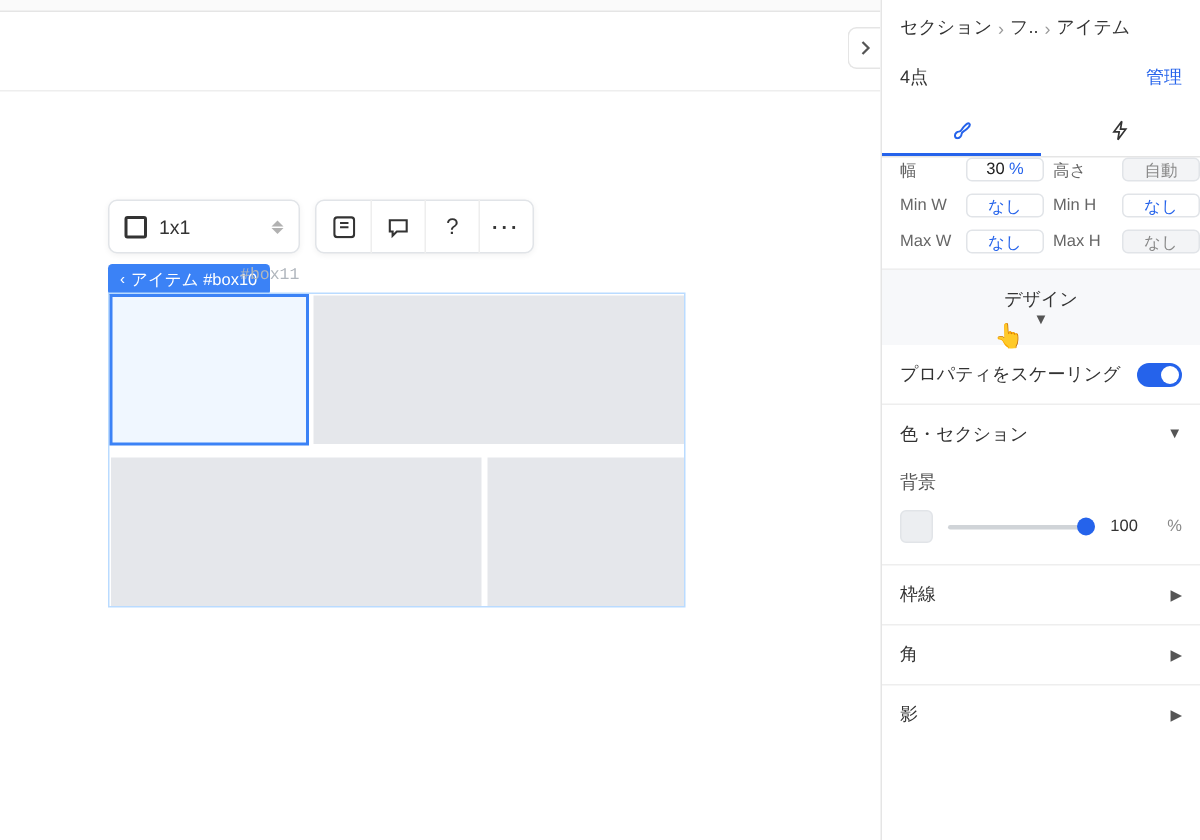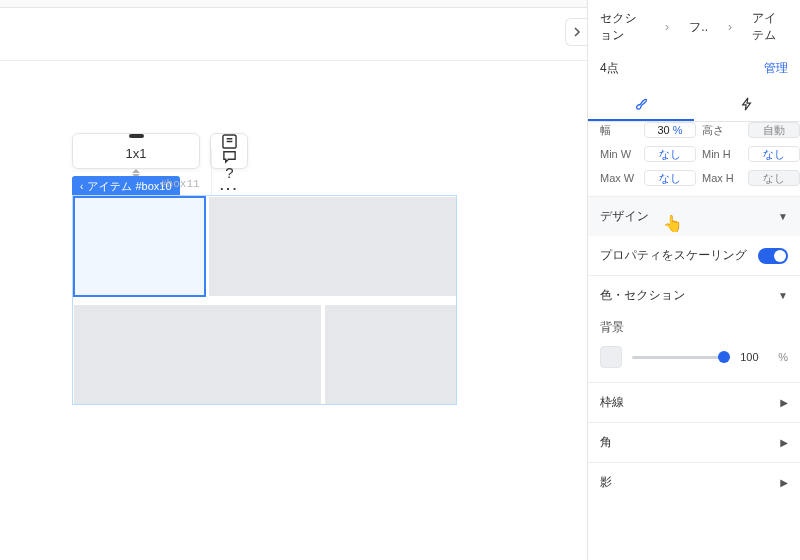--- a/index.html
+++ b/index.html
@@ -2,21 +2,21 @@
 <html><head>
 <meta charset="utf-8">
 <style>
   * { box-sizing: border-box; margin: 0; padding: 0; }
   body { font-family: -apple-system, "Helvetica Neue", Arial, sans-serif; font-size: 13px; color: #333; background: #fff; width: 800px; height: 560px; overflow: hidden; }
   .main { position: absolute; left: 0; top: 0; right: 213px; bottom: 0; }
   .topstrip { height: 8px; border-bottom: 1px solid #e5e5e5; background: #fafafa; }
   .collapse-btn { position: absolute; top: 18px; right: 0; width: 22px; height: 28px; border: 1px solid #e5e5e5; border-right: none; border-radius: 6px 0 0 6px; display: flex; align-items: center; justify-content: center; background: #fff; cursor: pointer; }
   .canvas-bar { height: 1px; border-bottom: 1px solid #eee; margin-top: 52px; }
   .toolbar { position: absolute; top: 133px; left: 72px; display: flex; gap: 10px; align-items: center; }
-  .tb-group { display: flex; align-items: center; background: #fff; border: 1px solid #e1e4e8; border-radius: 6px; box-shadow: 0 1px 4px rgba(0,0,0,0.06); height: 36px; flex-direction: column; }
+  .tb-group { display: flex; align-items: center; background: #fff; border: 1px solid #e1e4e8; border-radius: 6px; box-shadow: 0 1px 4px rgba(0,0,0,0.06); height: 36px; }
   .tb-main { width: 128px; padding: 0 10px; display: flex; align-items: center; gap: 8px; }
   .sq-icon { width: 15px; height: 15px; border: 2px solid #333; border-radius: 2px; }
   .tb-label { flex: 1; font-size: 13px; }
   .tb-caret { width: 8px; height: 8px; display: flex; flex-direction: column; gap: 1px; opacity: .5; }
   .tb-caret::before, .tb-caret::after { content: ""; border-left: 4px solid transparent; border-right: 4px solid transparent; }
   .tb-caret::before { border-bottom: 4px solid #666; }
   .tb-caret::after { border-top: 4px solid #666; }
   .tb-iconbtn { width: 36px; height: 36px; display: flex; align-items: center; justify-content: center; cursor: pointer; }
   .tb-iconbtn + .tb-iconbtn { border-left: 1px solid #eee; }
   .dots { font-weight: bold; letter-spacing: 2px; }
@@ -25,40 +25,40 @@
   .hash { position: absolute; top: 178px; left: 160px; font-size: 11px; color: #b0b6bd; font-family: Liberation Mono, monospace; }
   .grid { position: absolute; top: 195px; left: 72px; width: 385px; height: 210px; border: 1px solid #badbff; }
   .box { position: absolute; background: #e5e7eb; }
   .box.sel { outline: 2px solid #3b82f6; background: #f0f7ff; outline-offset:-1px;}
   .b1 { left: 1px; top: 1px; width: 131px; height: 99px; }
   .b2 { left: 136px; top: 1px; width: 247px; height: 99px; }
   .b3 { left: 1px; top: 109px; width: 247px; height: 99px; }
   .b4 { left: 252px; top: 109px; width: 131px; height: 99px; }
 
   .panel { position: absolute; right: 0; top: 0; width: 213px; height: 560px; border-left: 1px solid #e5e5e5; background: #fff; overflow: hidden; }
-  .crumbs { padding: 10px 12px 8px 12px; font-size: 12px; display: flex; gap: 20px; align-items: center; }
+  .crumbs { padding: 10px 12px 8px 12px; font-size: 12px; display: flex; gap: 4px; align-items: center; }
   .crumbs .cur { font-weight: 400; }
   .crumbs .sep { color: #999; }
   .row4 { display: flex; justify-content: space-between; padding: 8px 12px 10px 12px; font-size: 12px; align-items: center; }
   .row4 .link { color: #2563eb; cursor: pointer; }
   .tabs { display: flex; border-bottom: 1px solid #e5e5e5; }
   .tab { flex: 1; height: 34px; display: flex; align-items: center; justify-content: center; cursor: pointer; }
   .tab.active { border-bottom: 2px solid #2563eb; }
   .brush { width:14px; height:14px; }
   .sec { padding: 12px 12px 6px 12px; font-size: 12px; color: #555; }
   .prop-grid { display: grid; grid-template-columns: 38px 52px 40px 52px; gap: 8px 6px; align-items: center; padding: 0 12px 10px 12px; font-size: 11px; }
   .plabel { color: #666; }
   .pval { height: 16px; border: 1px solid #e1e4e8; border-radius: 4px; display: flex; align-items: center; justify-content: center; font-size: 11px; background:#fff; }
   .pval.blue { color: #2563eb; }
   .pval.shade { background: #f3f4f6; color:#888; }
   .pval .unit { color:#2563eb; margin-left:3px;}
   .pval.num { color:#222;}
   .cursor-hand { position: absolute; left: 663px; top: 214px; font-size:16px; pointer-events:none; }
   .section-row { display: flex; justify-content: space-between; align-items: center; padding: 11px 12px; border-top: 1px solid #eee; font-size: 12px; cursor: pointer; }
-  .section-row.shade { background: #f7f8fa; }
+  .section-row.shade { background: #f7f8fa; flex-direction: column; }
   .tri { font-size: 10px; color: #555; }
   .toggle { width: 30px; height: 16px; background: #2563eb; border-radius: 10px; position: relative; }
   .toggle::after { content: ""; position: absolute; right: 2px; top: 2px; width: 12px; height: 12px; background: #fff; border-radius: 50%; }
   .color-row { display:flex; align-items:center; gap:10px; padding: 4px 12px 14px 12px; }
   .swatch { width:22px; height:22px; background:#eceef1; border:1px solid #e1e4e8; border-radius:4px; }
   .slider { flex:1; height:3px; background:#d0d4d8; border-radius:2px; position:relative; }
   .slider::after { content:""; position:absolute; right:0; top:-5px; width:12px; height:12px; background:#2563eb; border-radius:50%; }
   .opv { font-size:11px; width:28px; }
   .pct { font-size:11px; color:#888; }
 </style>

